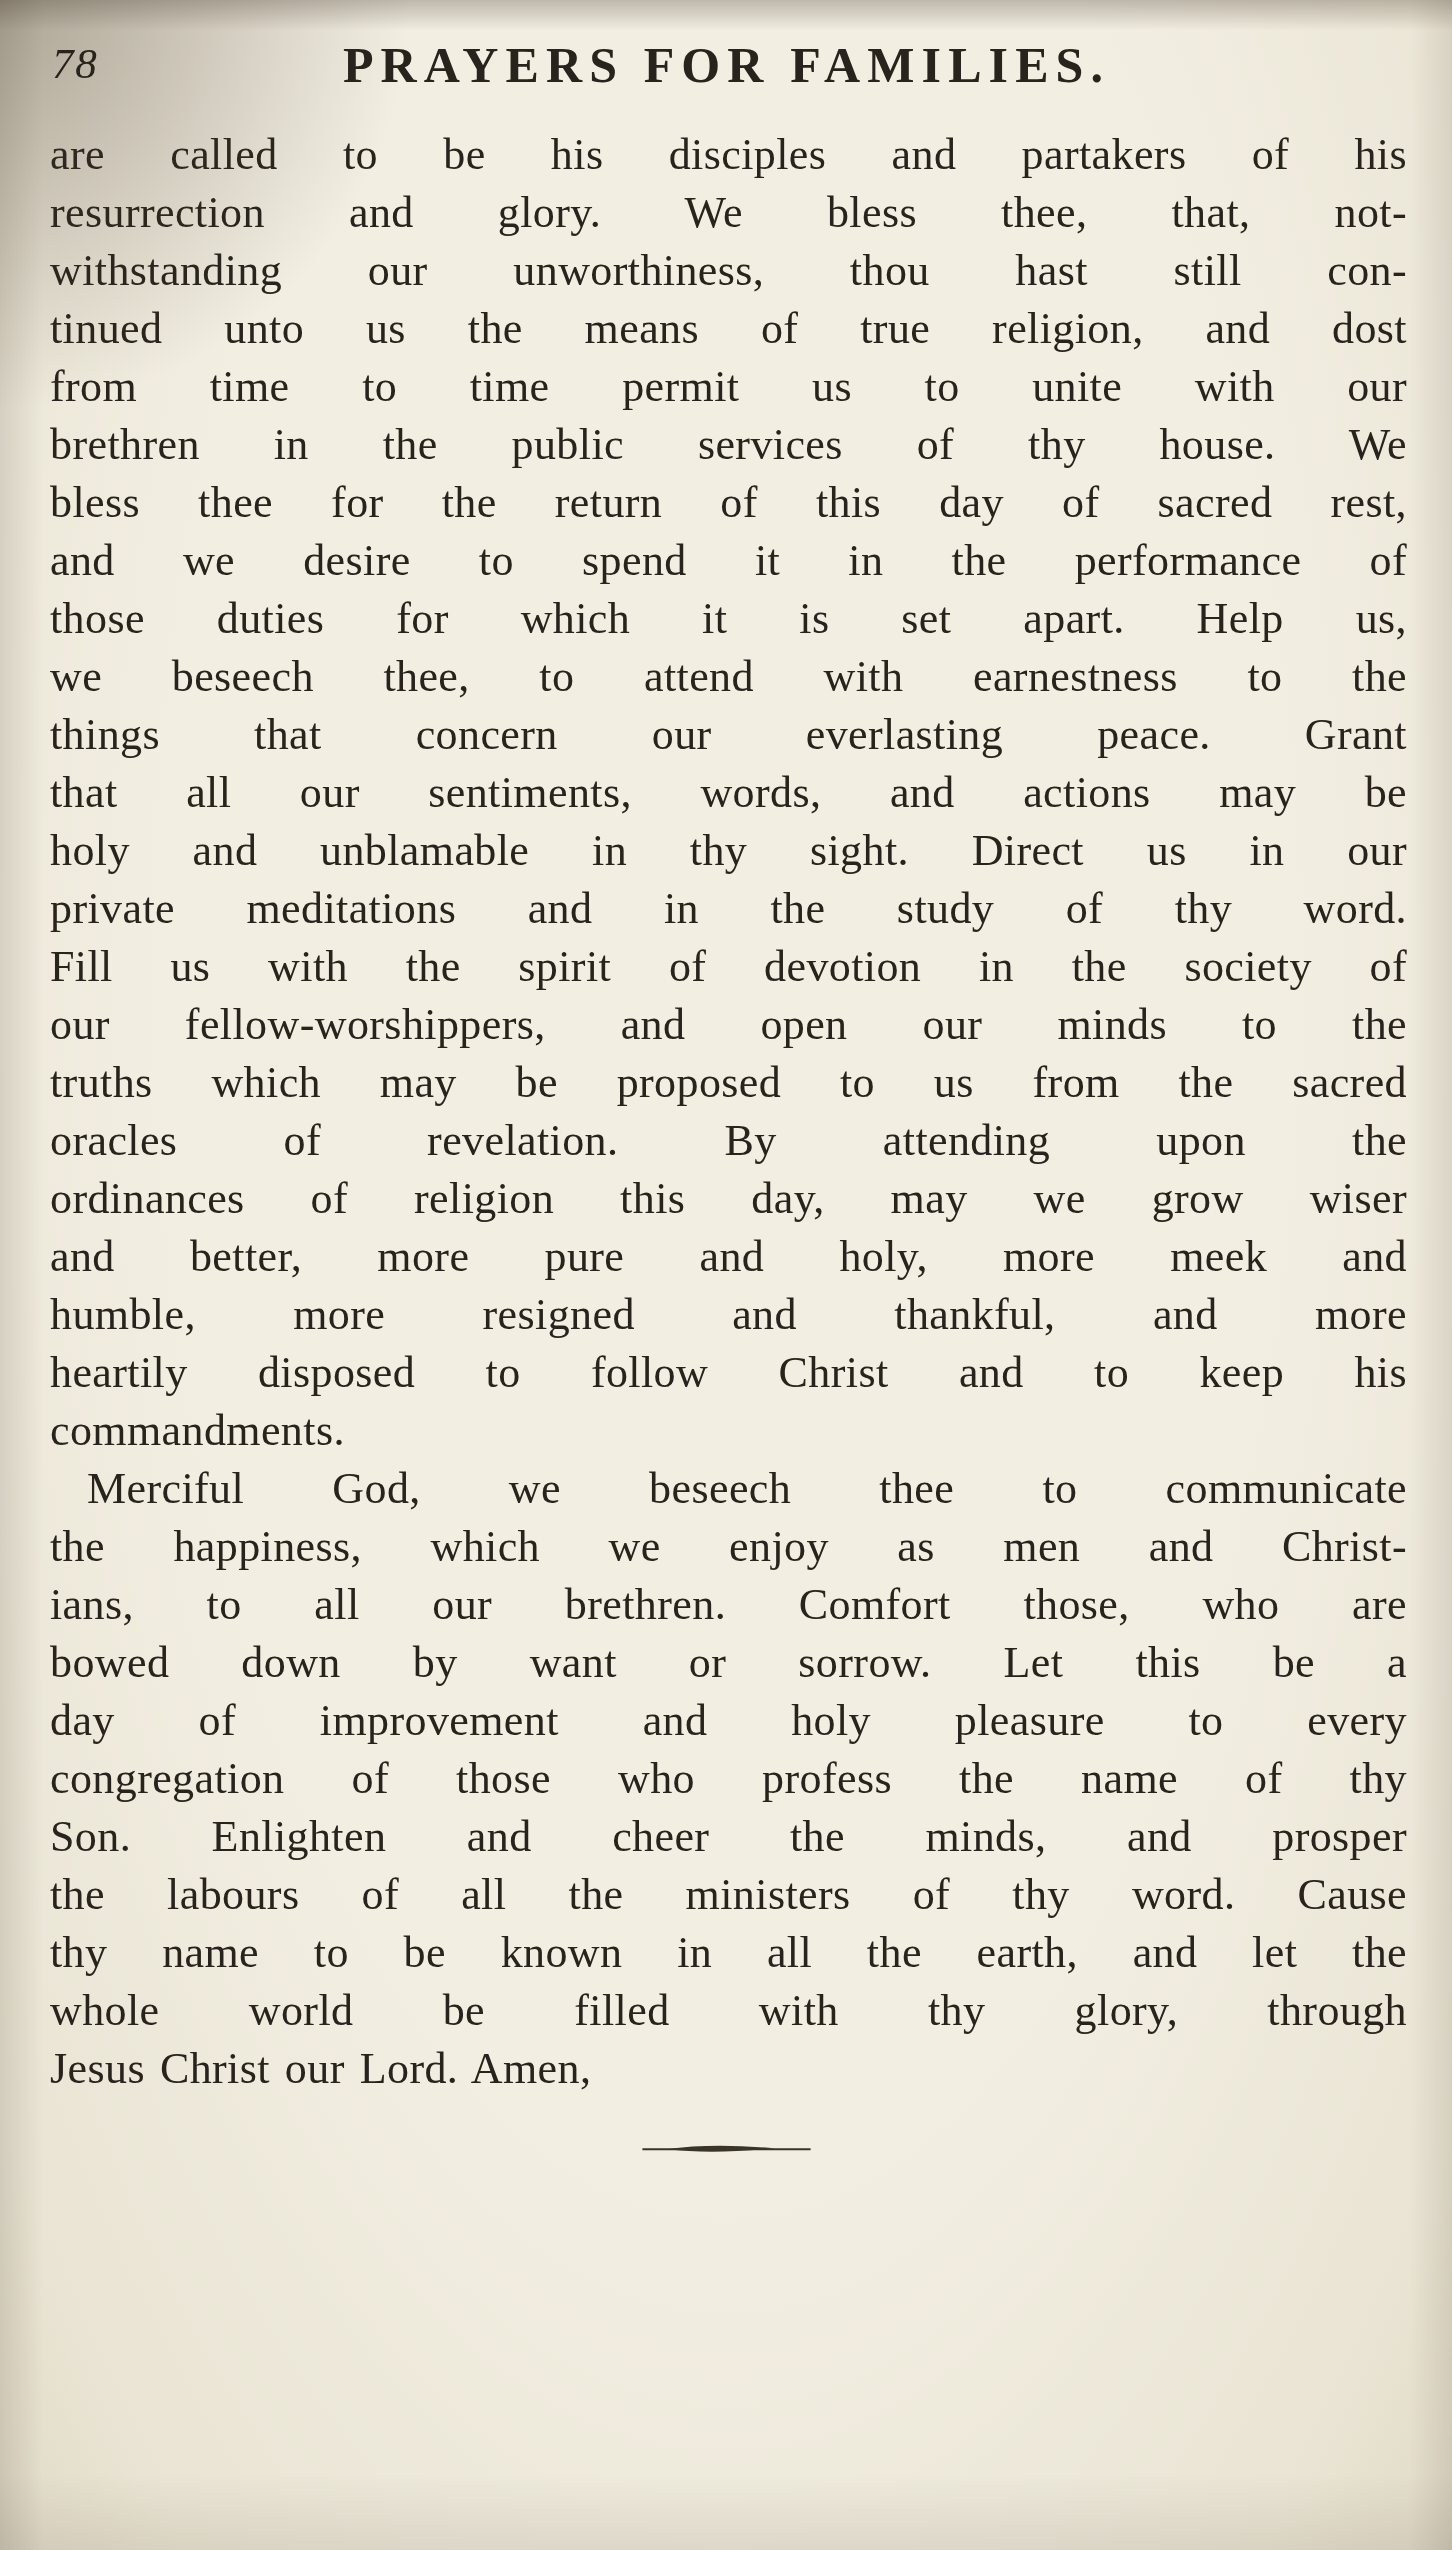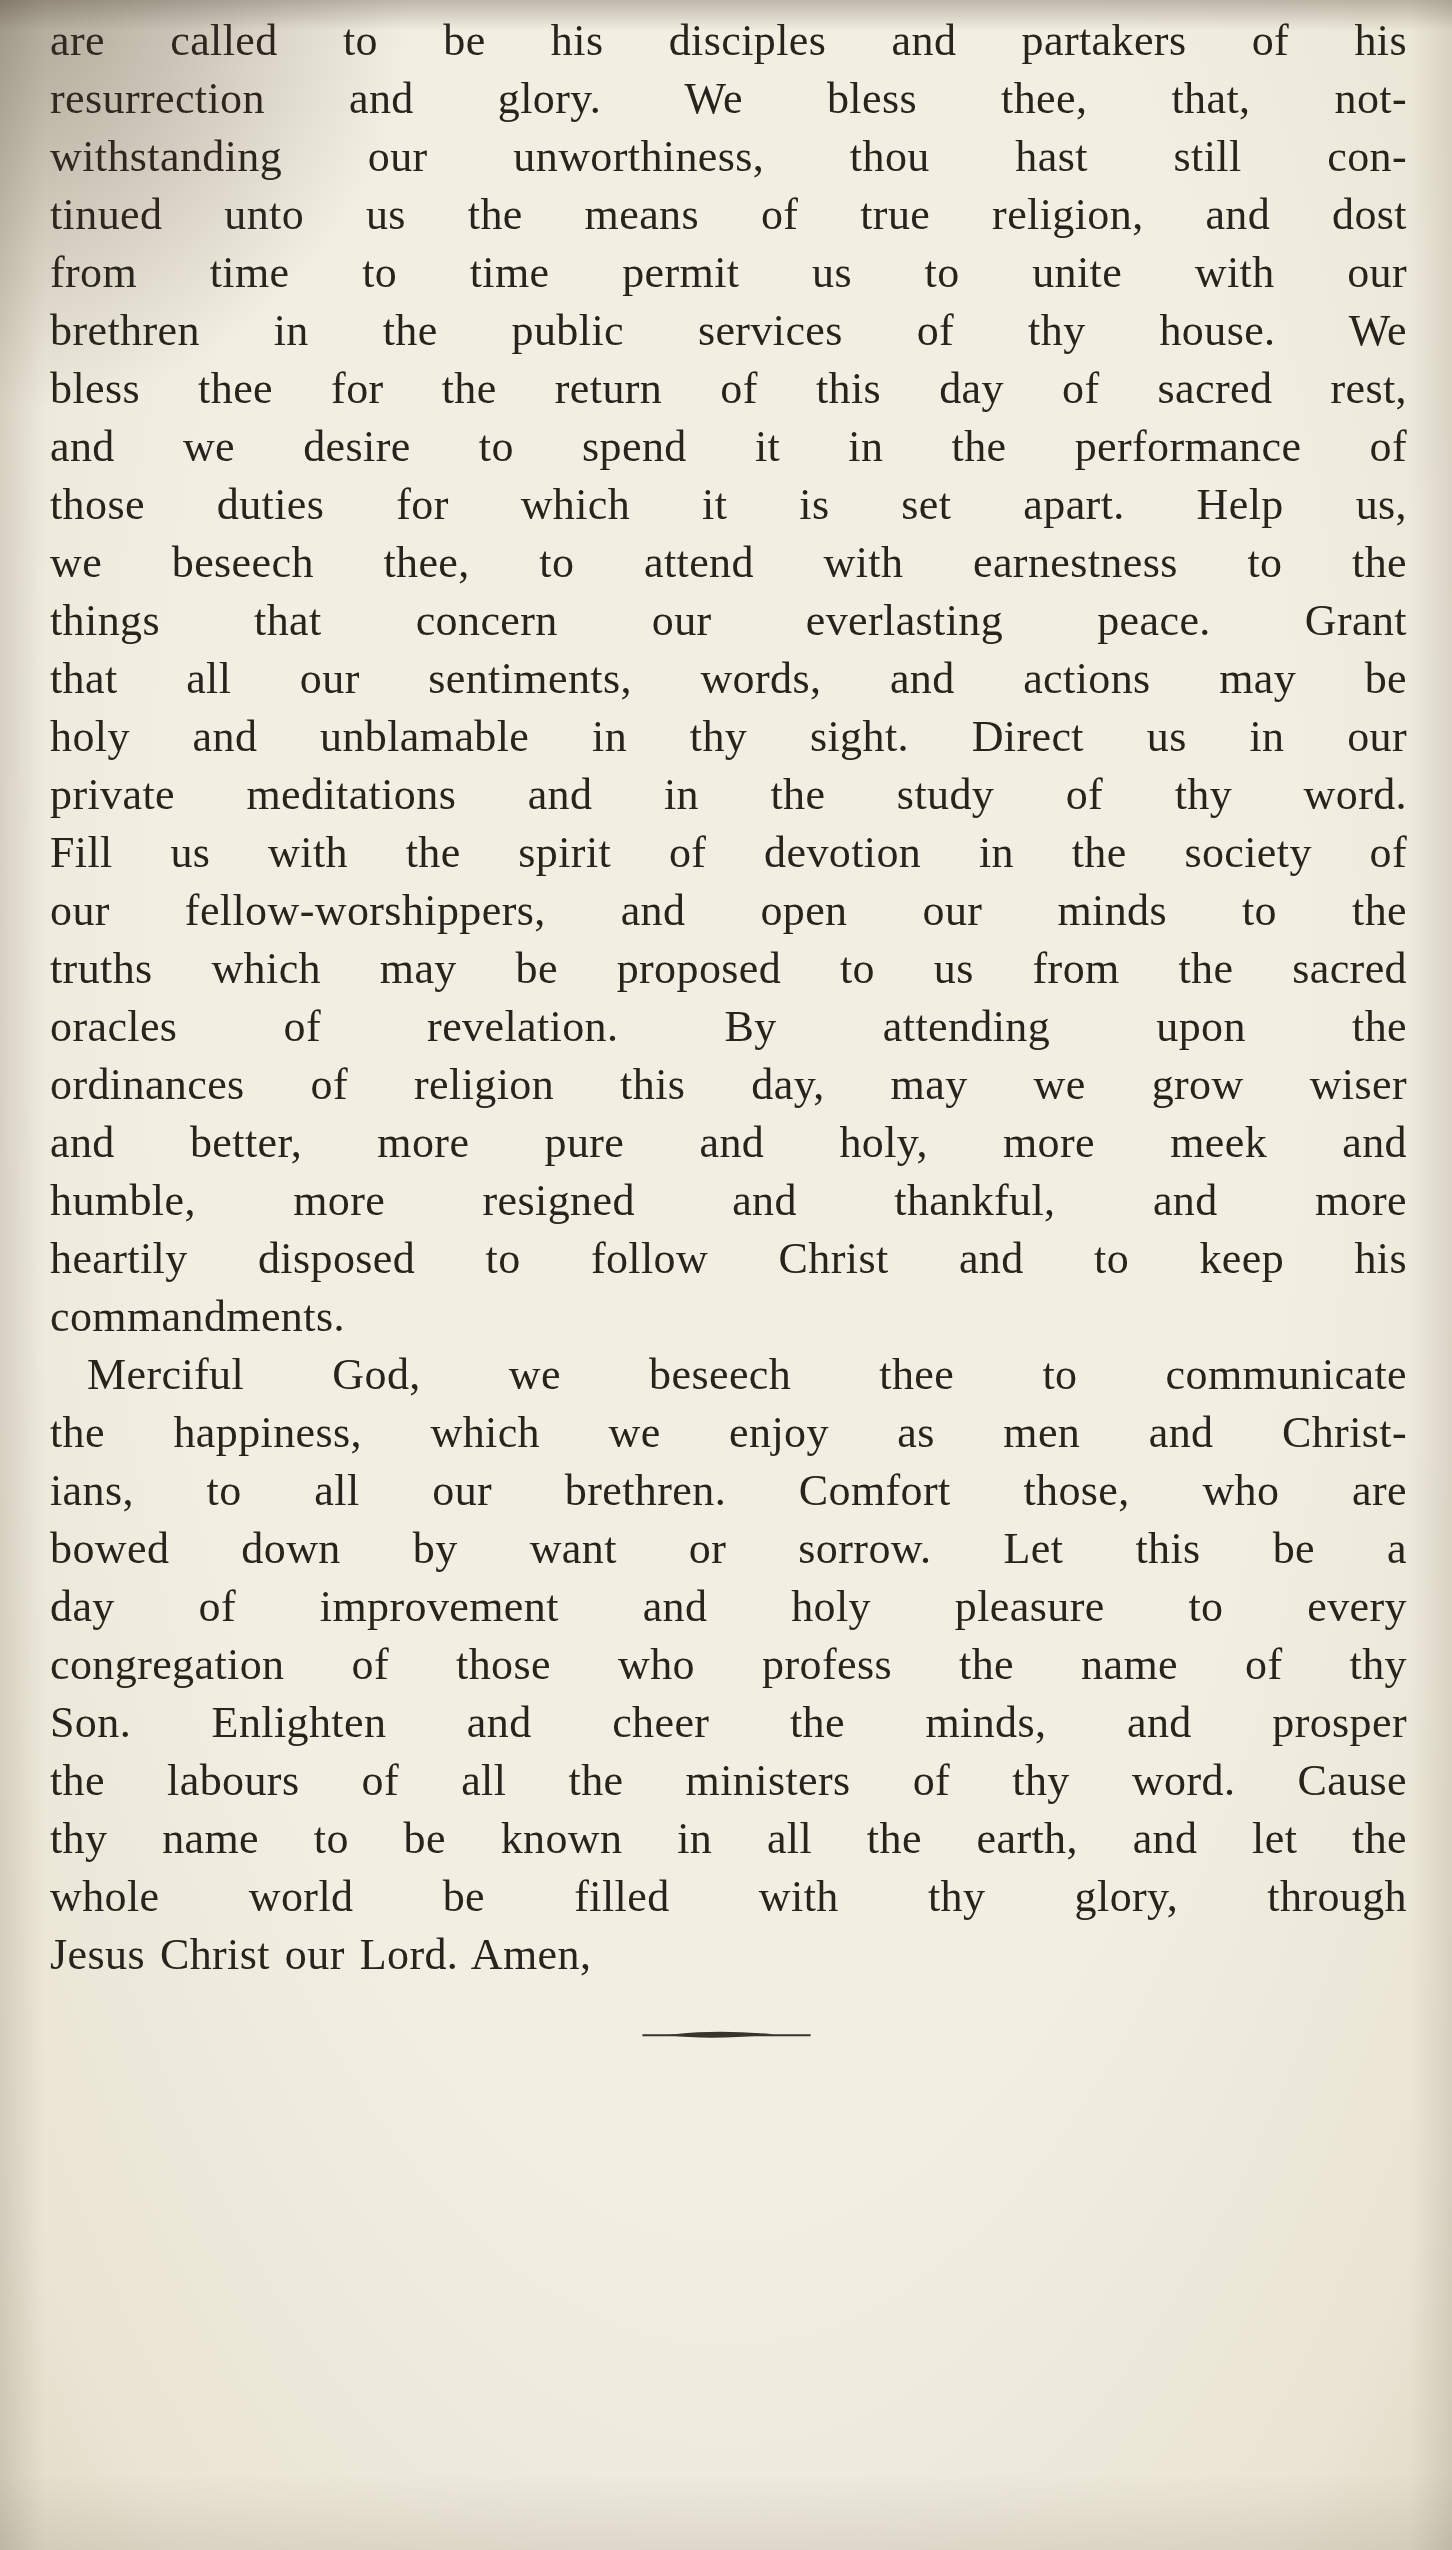--- a/index.html
+++ b/index.html
@@ -73,20 +73,24 @@
     margin-top: 44px;
     text-align: center;
   }
   .divider svg { display: inline-block; }
 </style>
 </head>
 <body>
 
 <div class="page">
 
+  <header class="page-header">
+    <span class="page-number">78</span>
+    <h1 class="running-title">PRAYERS FOR FAMILIES.</h1>
+  </header>
 
   <main class="text-block">
     <div class="para">
         <div class="line">are called to be his disciples and partakers of his</div>
         <div class="line">resurrection and glory. We bless thee, that, not-</div>
         <div class="line">withstanding our unworthiness, thou hast still con-</div>
         <div class="line">tinued unto us the means of true religion, and dost</div>
         <div class="line">from time to time permit us to unite with our</div>
         <div class="line">brethren in the public services of thy house. We</div>
         <div class="line">bless thee for the return of this day of sacred rest,</div>

